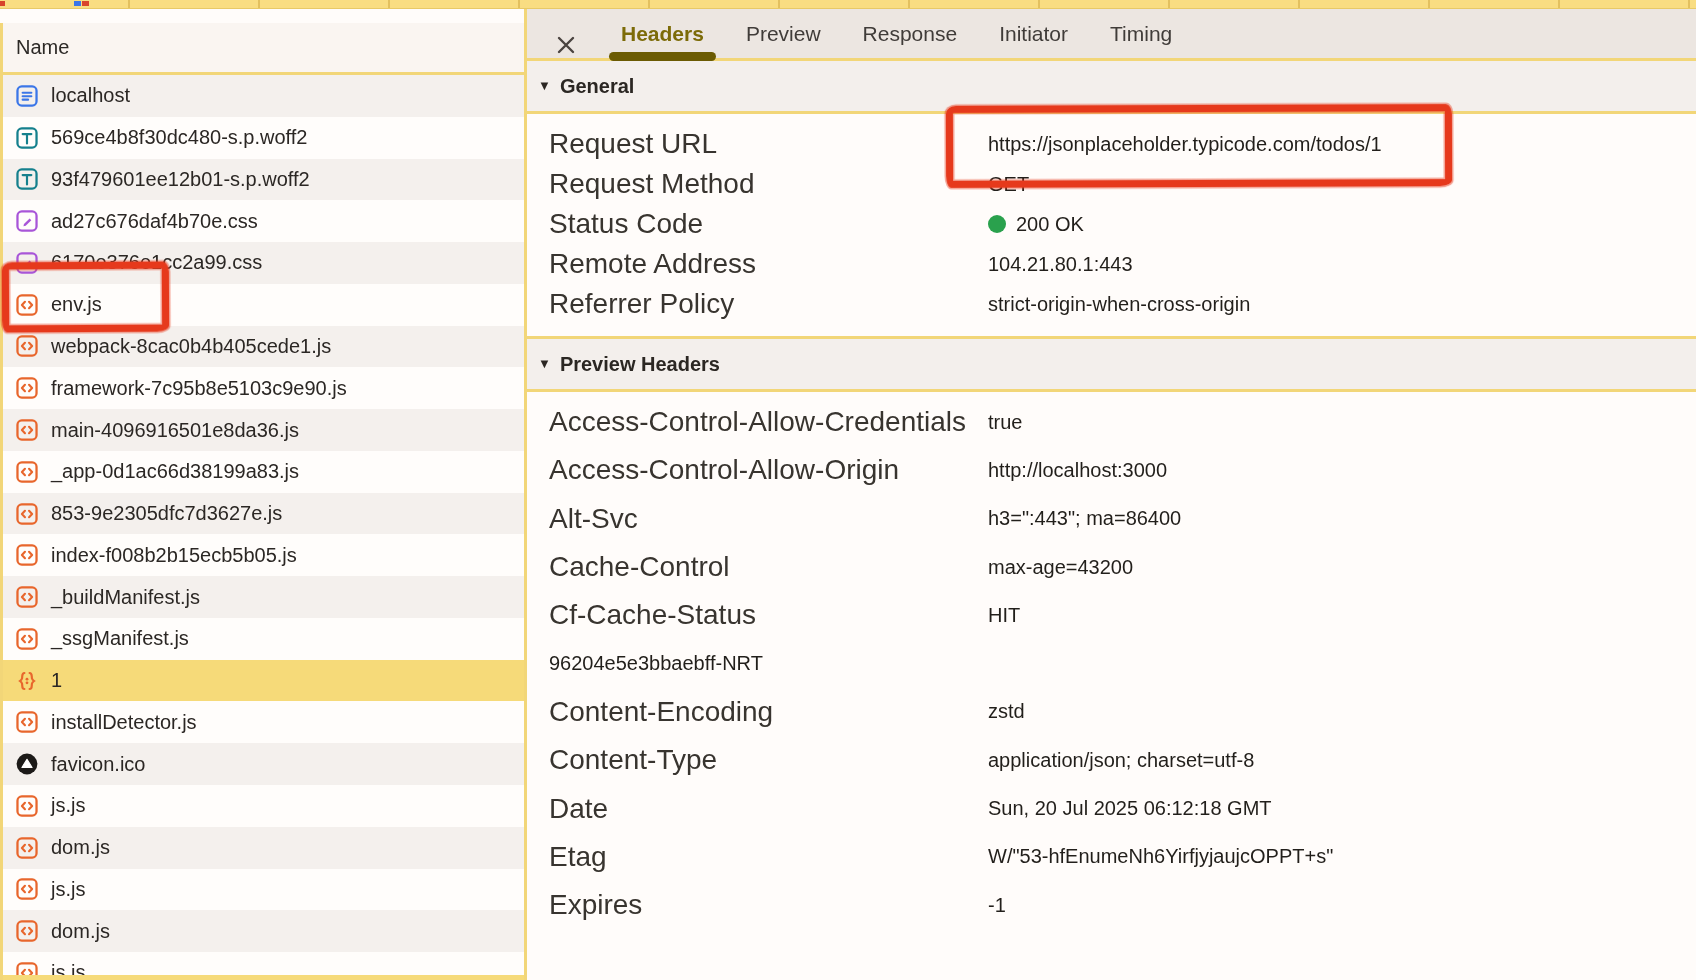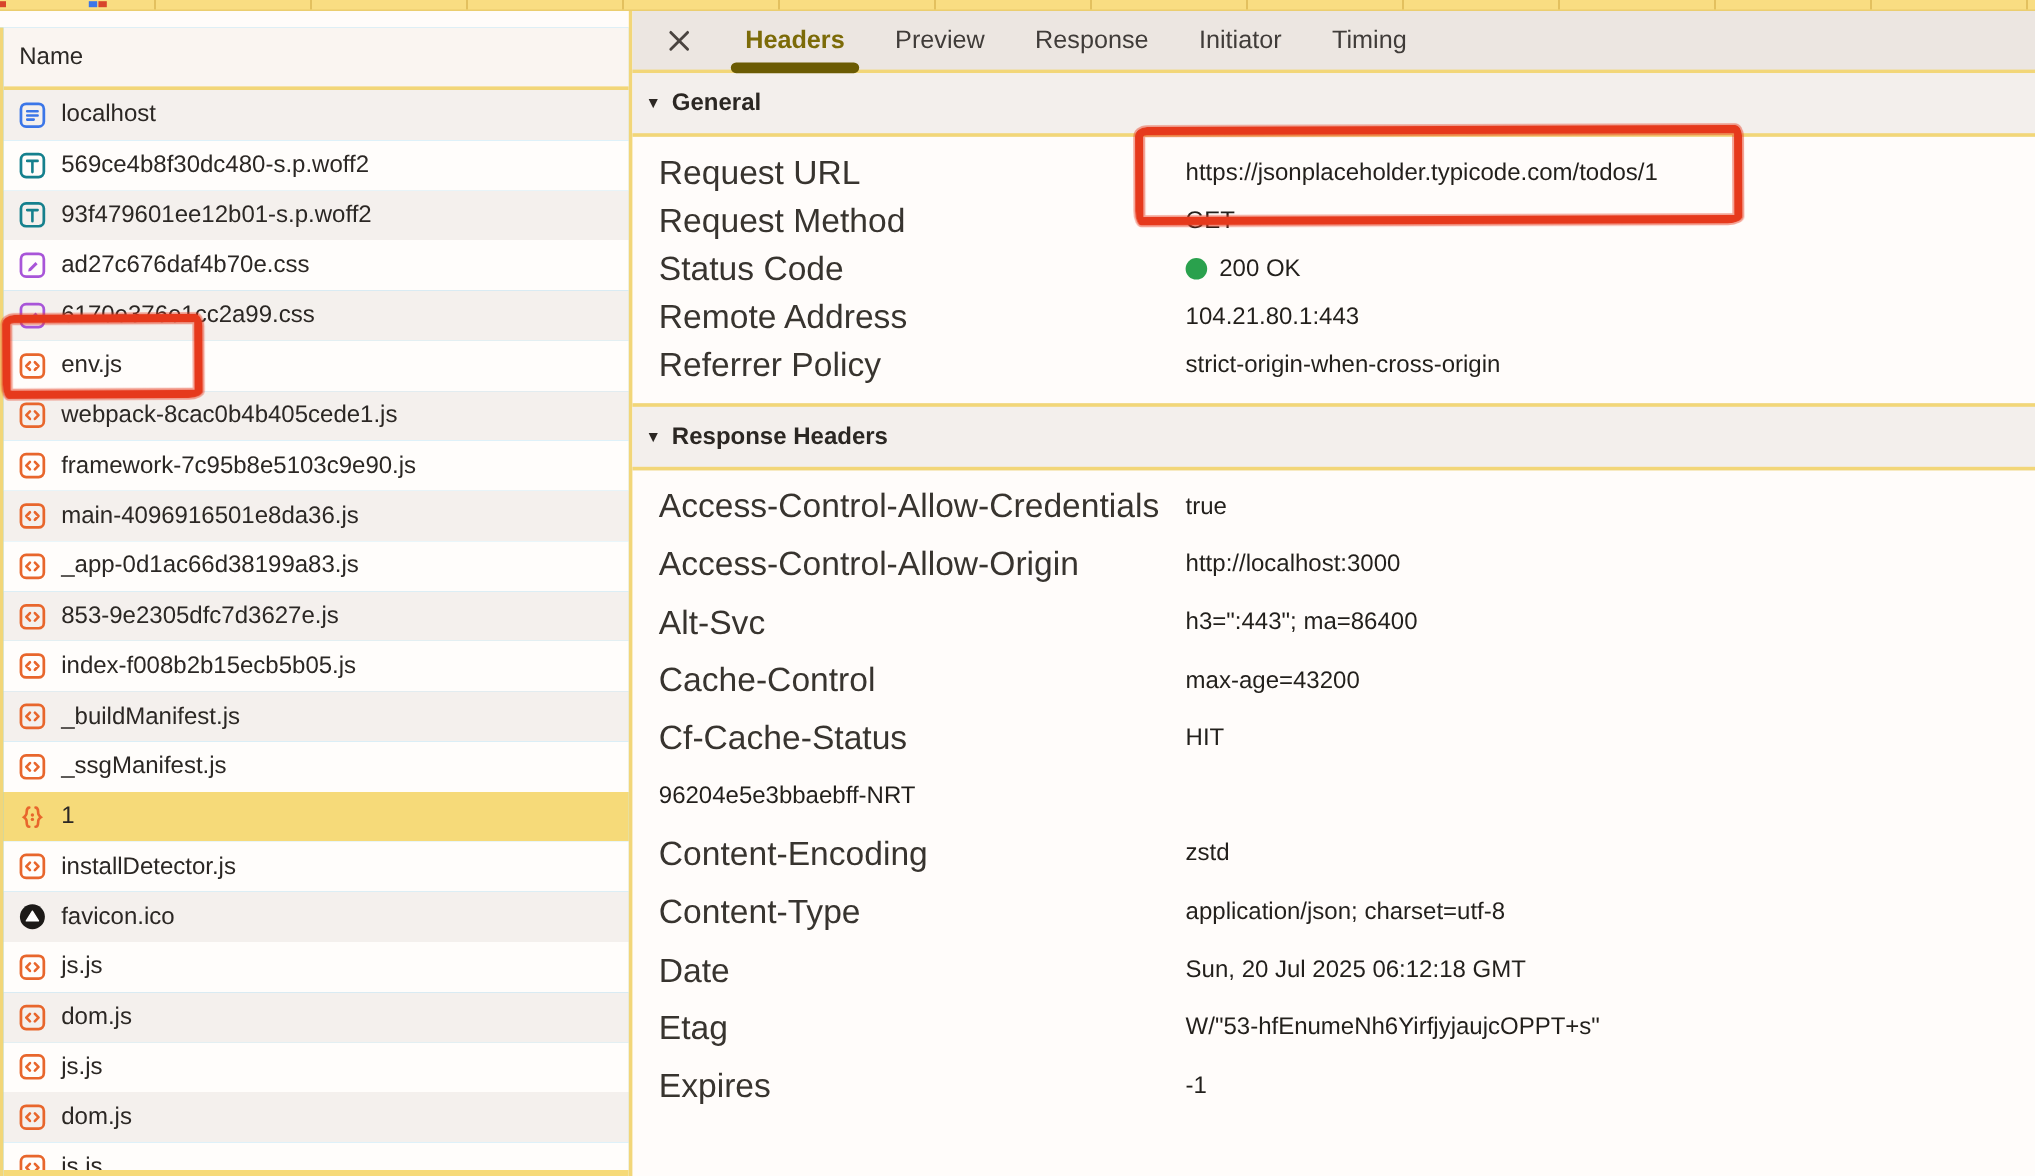--- a/index.html
+++ b/index.html
@@ -49,21 +49,21 @@
 
   
   .right-panel{
     position:absolute;left:524px;top:9px;right:0;bottom:0;
     border-left:3px solid var(--yellow,#f2d678);
     background:#fffcfa;
   }
   .tabbar{
     height:49px;background:#ece6e1;
     border-bottom:3px solid var(--yellow,#f2d678);
-    display:flex;align-items:center;padding-left:26px;gap:42px;
+    display:flex;align-items:flex-end;padding-left:26px;gap:42px;
   }
   .close-btn{width:26px;height:26px;display:flex;align-items:center;justify-content:center;background:none;border:none;padding:0;cursor:default;}
   .tab{
     position:relative;height:49px;display:flex;align-items:center;
     background:none;border:none;padding:0;
     font-family:inherit;font-size:21px;color:#403c39;font-weight:400;cursor:default;
   }
   .tab.active{color:var(--olive,#7c6b08);font-weight:600;}
   .tab.active::after{
     content:"";position:absolute;left:-12px;right:-12px;bottom:-3px;height:9px;
@@ -358,21 +358,21 @@
             </div>
             <div class="kv">
               <span class="k">Referrer Policy</span>
               <span class="v">strict-origin-when-cross-origin</span>
             </div>
           </div>
         </div>
         <div class="section kind-response">
           <div class="sec-head">
             <span class="tri">▼</span>
-            <span>Response Headers</span>
+            <span>Preview Headers</span>
           </div>
           <div class="sec-rows">
             <div class="kv">
               <span class="k">Access-Control-Allow-Credentials</span>
               <span class="v">true</span>
             </div>
             <div class="kv">
               <span class="k">Access-Control-Allow-Origin</span>
               <span class="v">http://localhost:3000</span>
             </div>

